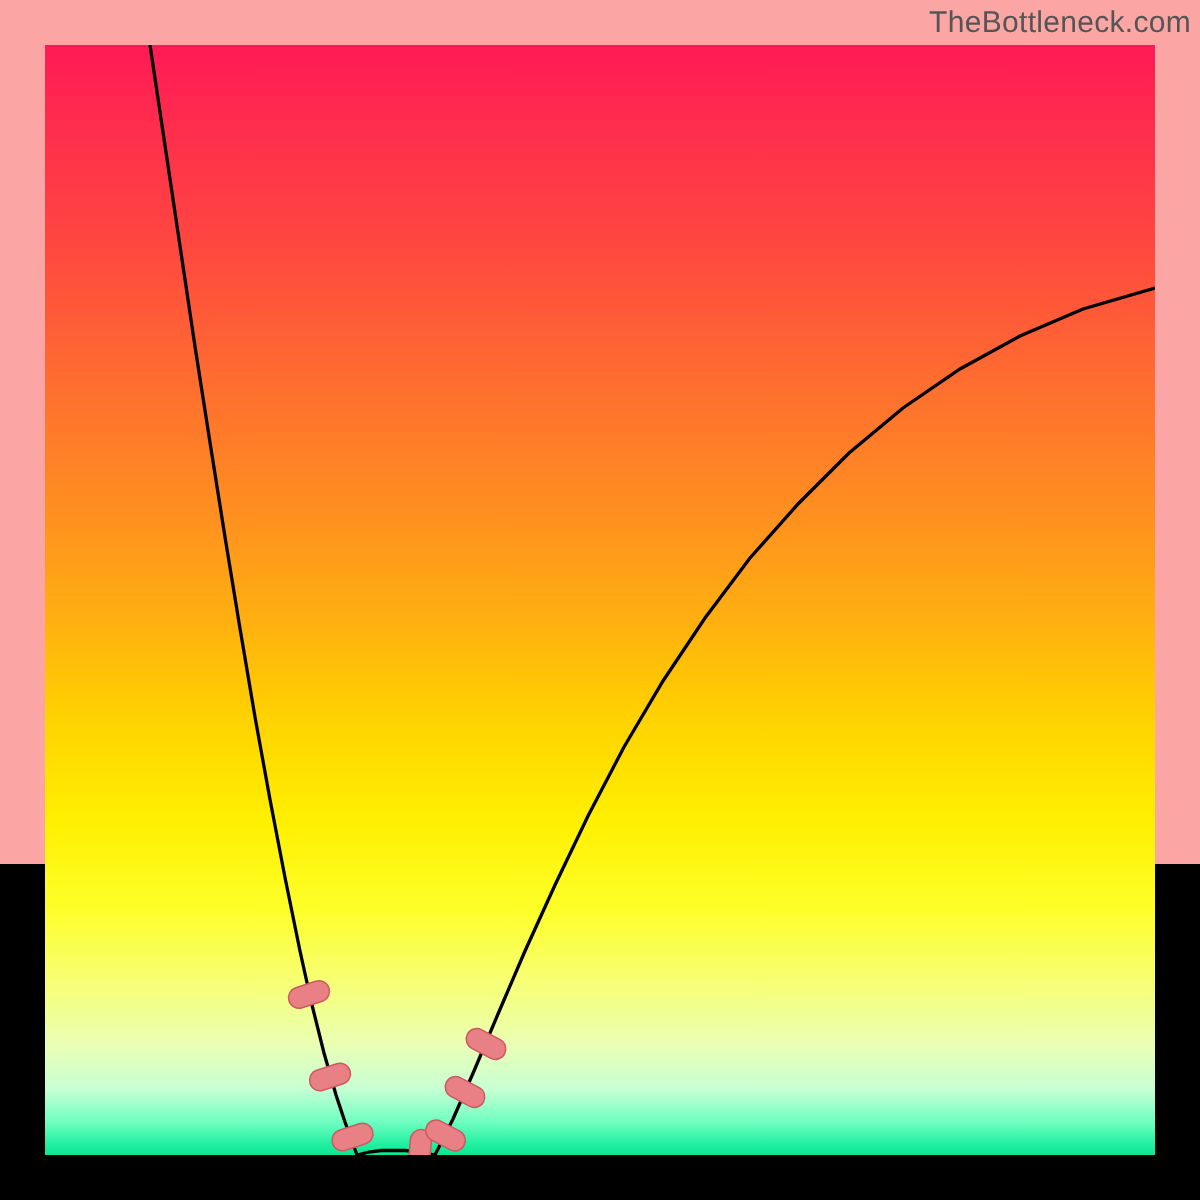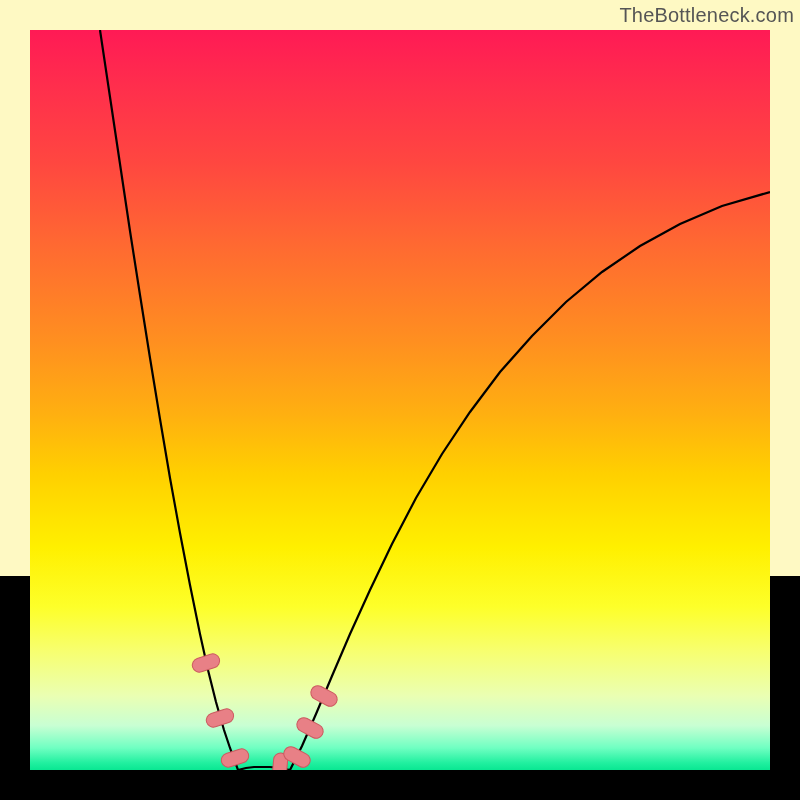--- a/index.html
+++ b/index.html
@@ -8,21 +8,21 @@
     width: 800px;
     height: 800px;
     overflow: hidden;
     background: #000;
     font-family: Arial, Helvetica, sans-serif;
   }
   .frame {
     position: relative;
     width: 800px;
     height: 576px;
-    background: #fef9c3;
+    background: #fca5a5;
   }
   .plot-area {
     position: absolute;
     left: 30px;
     top: 30px;
     width: 740px;
     height: 740px;
     background: linear-gradient(
       to bottom,
       #ff1a55 0%,

